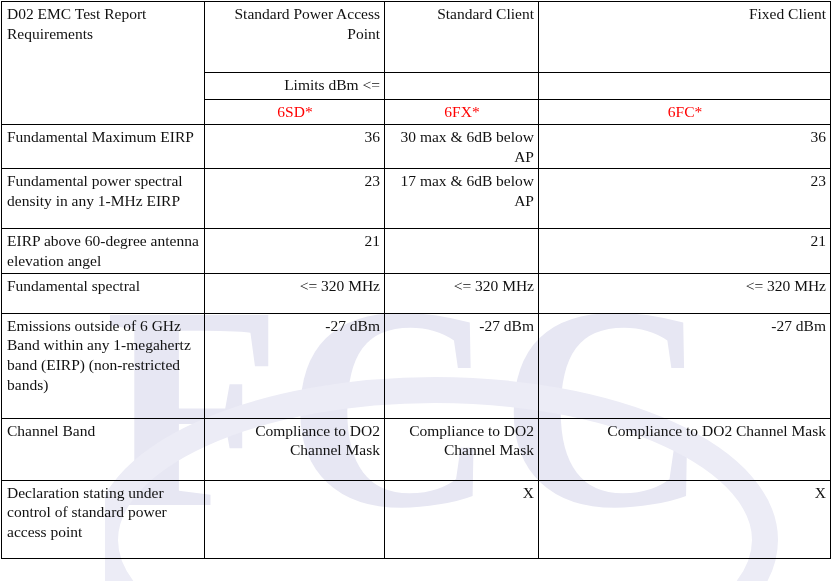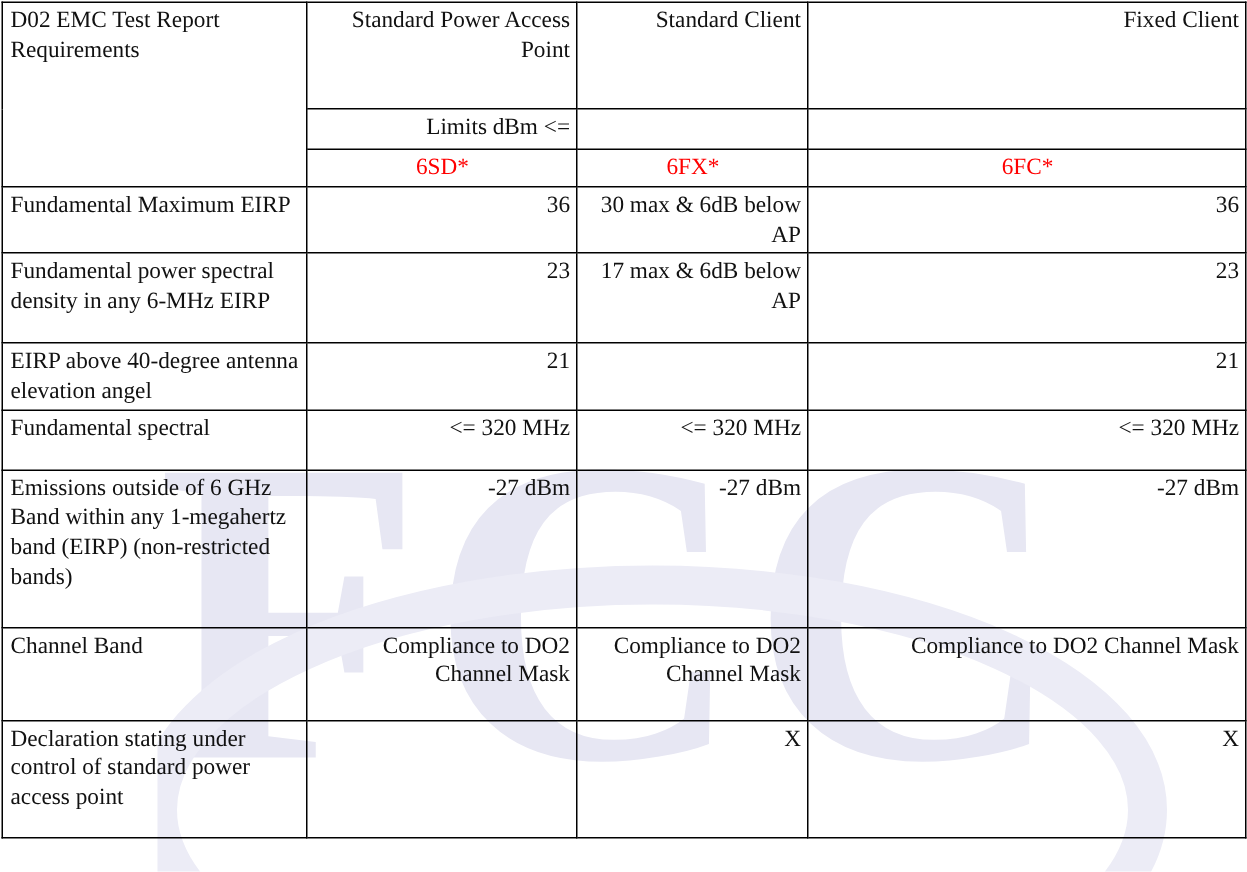--- a/index.html
+++ b/index.html
@@ -124,28 +124,28 @@
     </tr>
 
     <tr class="row-r0">
       <td class="left">Fundamental Maximum EIRP</td>
       <td class="ctr">36</td>
       <td class="ctr">30 max &amp; 6dB below AP</td>
       <td class="ctr">36</td>
     </tr>
 
     <tr class="row-r1">
-      <td class="left">Fundamental power spectral density in any 6-MHz EIRP</td>
+      <td class="left">Fundamental power spectral density in any 1-MHz EIRP</td>
       <td class="ctr">23</td>
       <td class="ctr">17 max &amp; 6dB below AP</td>
       <td class="ctr">23</td>
     </tr>
 
     <tr class="row-r2">
-      <td class="left">EIRP above 40-degree antenna elevation angel</td>
+      <td class="left">EIRP above 60-degree antenna elevation angel</td>
       <td class="ctr">21</td>
       <td class="ctr"></td>
       <td class="ctr">21</td>
     </tr>
 
     <tr class="row-r3">
       <td class="left">Fundamental spectral</td>
       <td class="ctr">&lt;= 320 MHz</td>
       <td class="ctr">&lt;= 320 MHz</td>
       <td class="ctr">&lt;= 320 MHz</td>

